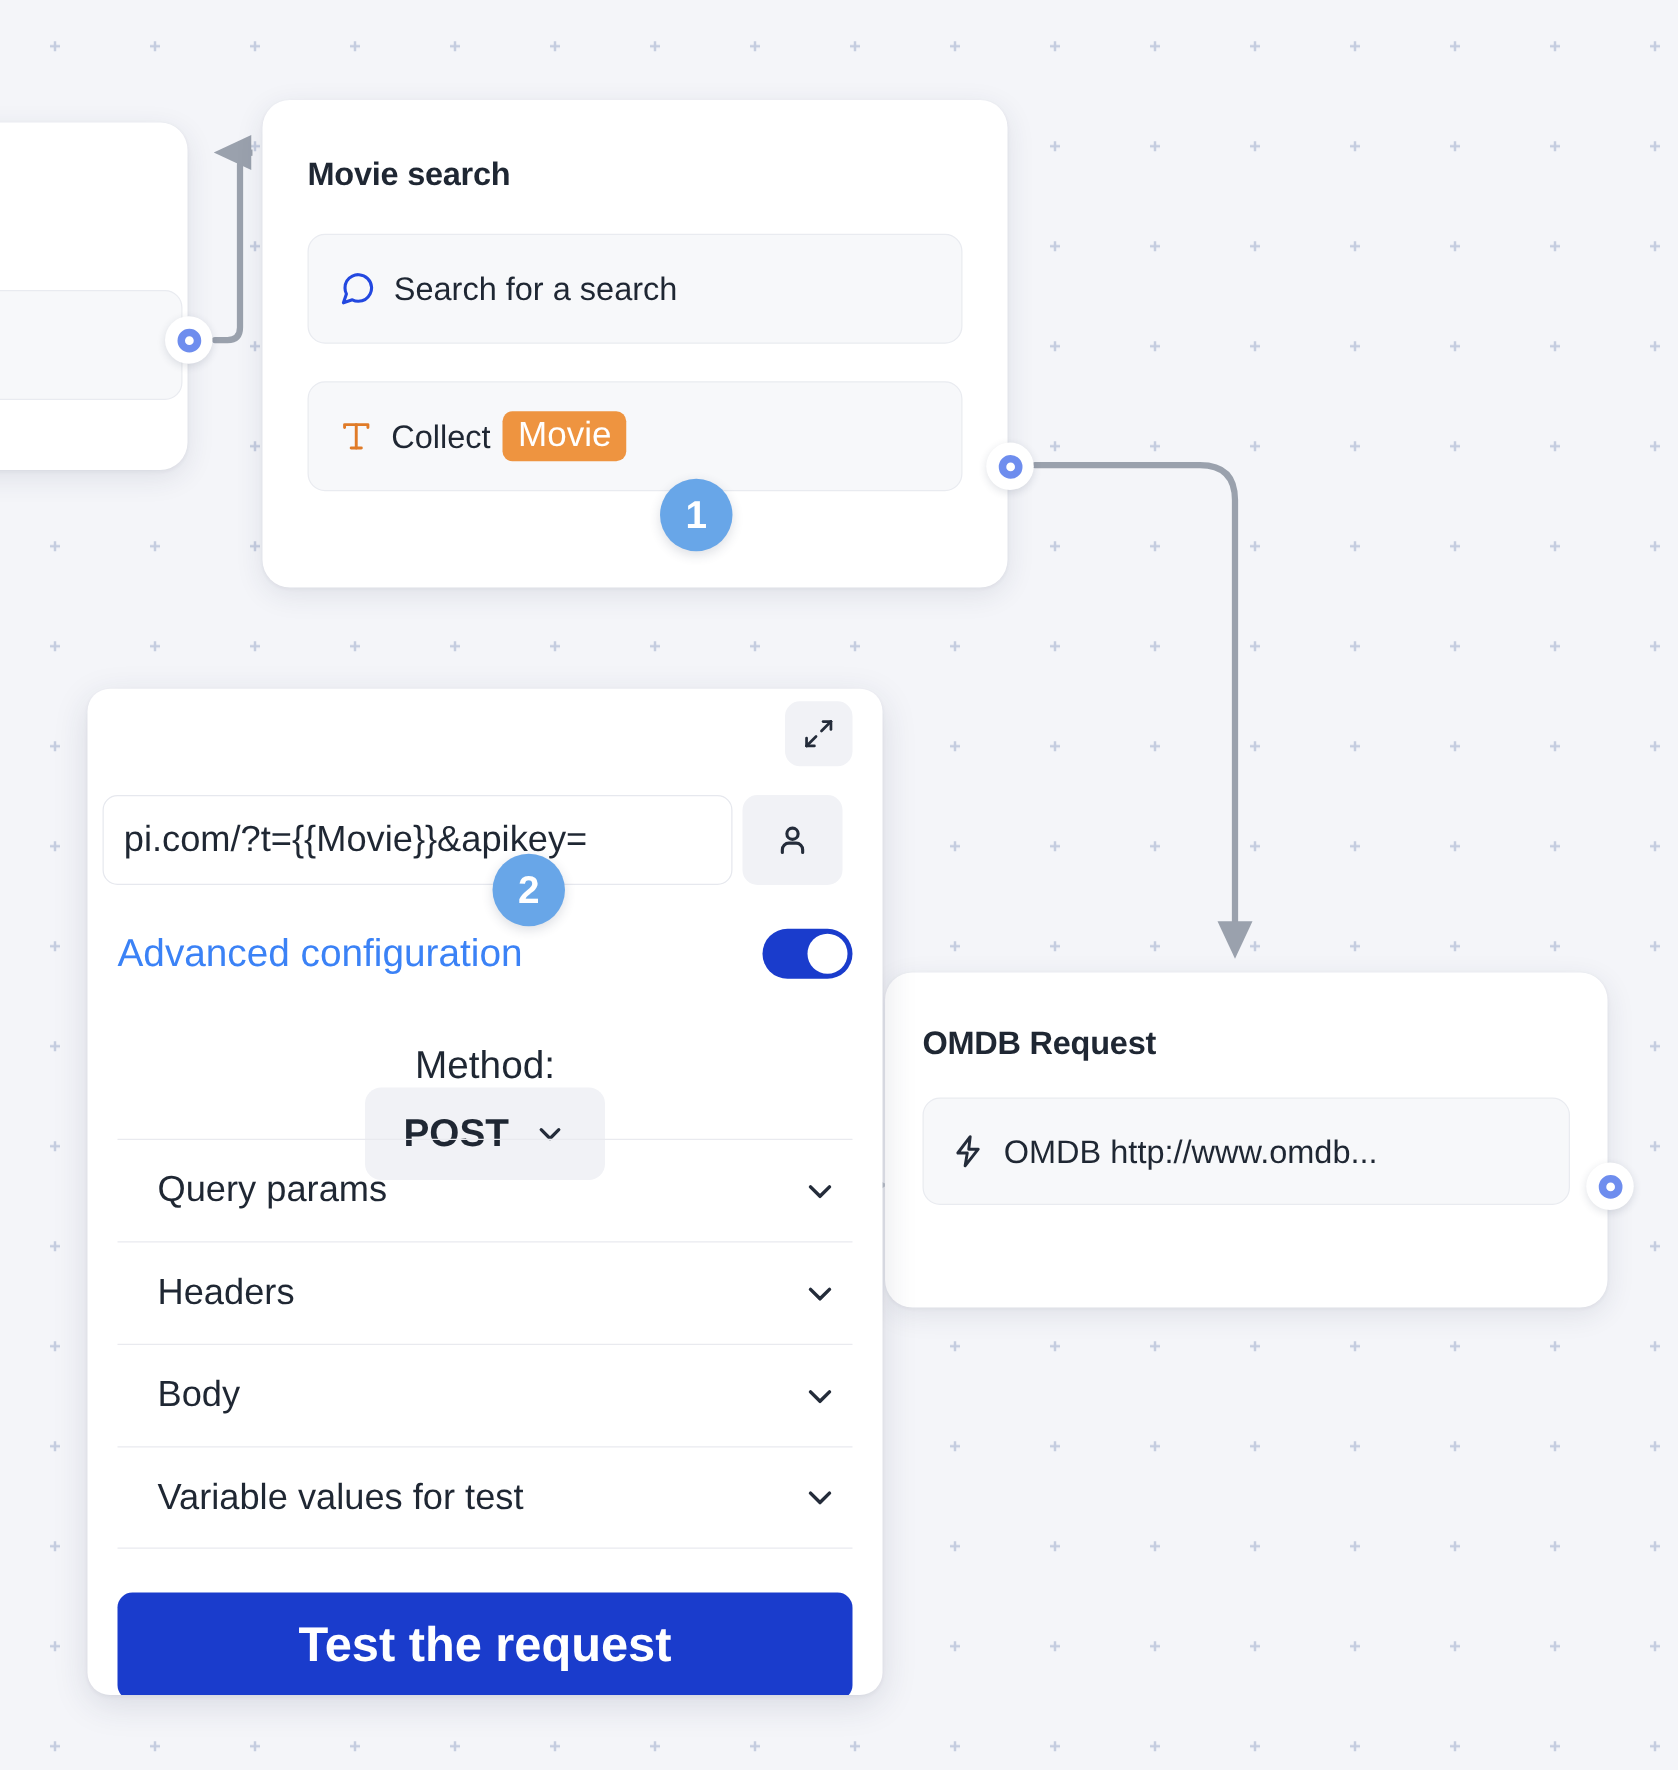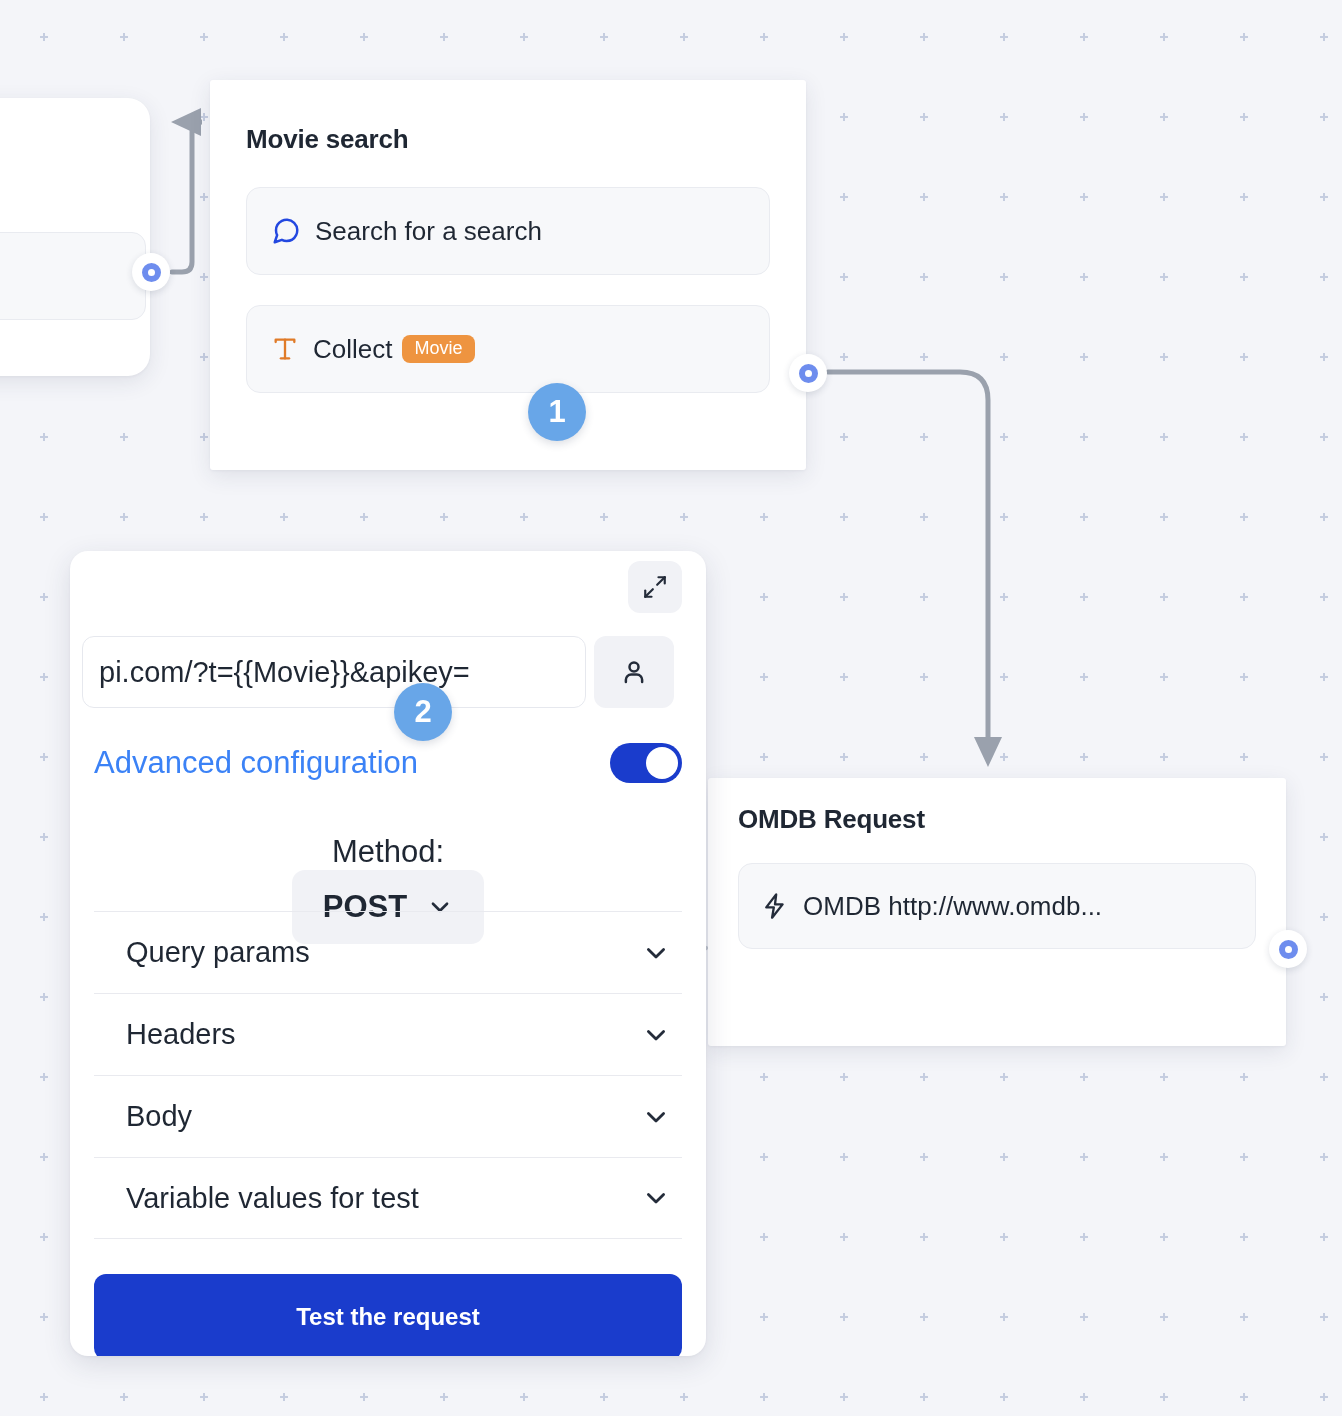--- a/index.html
+++ b/index.html
@@ -32,21 +32,21 @@
   #edges {
     position: absolute;
     inset: 0;
     pointer-events: none;
   }
 
   
   .node {
     position: absolute;
     background: #ffffff;
-    border-radius: 3px;
+    border-radius: 22px;
     box-shadow: 0 6px 22px rgba(35, 48, 80, 0.10), 0 1px 3px rgba(35,48,80,0.05);
   }
   .node-title {
     font-size: 26px;
     font-weight: bold;
     color: #1f2733;
     letter-spacing: -0.2px;
   }
   .node-row {
     display: flex;
@@ -94,31 +94,31 @@
     margin-bottom: 30px;
   }
   #node-movie-search .node-row:last-child { margin-bottom: 0; }
 
   .token-chip {
     display: inline-block;
     background: #ee9440;
     color: #ffffff;
     border-radius: 8px;
     padding: 3px 12px 5px;
-    font-size: 18px;
+    font-size: 28px;
     line-height: 1.15;
   }
 
   
   #node-omdb {
     left: 708px;
     top: 778px;
     width: 578px;
     height: 268px;
-    padding: 26px 30px;
+    padding: 41px 30px;
   }
   #node-omdb .node-title { margin-bottom: 28px; }
   #node-omdb .node-row {
     height: 86px;
     padding: 0 22px;
   }
 
   
   .handle {
     position: absolute;
@@ -301,21 +301,21 @@
   .test-btn {
     position: absolute;
     left: 24px;
     top: 723px;
     width: 588px;
     height: 86px;
     background: #1a3ccc;
     border: none;
     border-radius: 12px;
     color: #ffffff;
-    font-size: 24px;
+    font-size: 39px;
     font-weight: bold;
     font-family: "Liberation Sans", sans-serif;
     cursor: pointer;
   }
 
   .chev { display: block; }
 </style>
 </head>
 <body>
 

